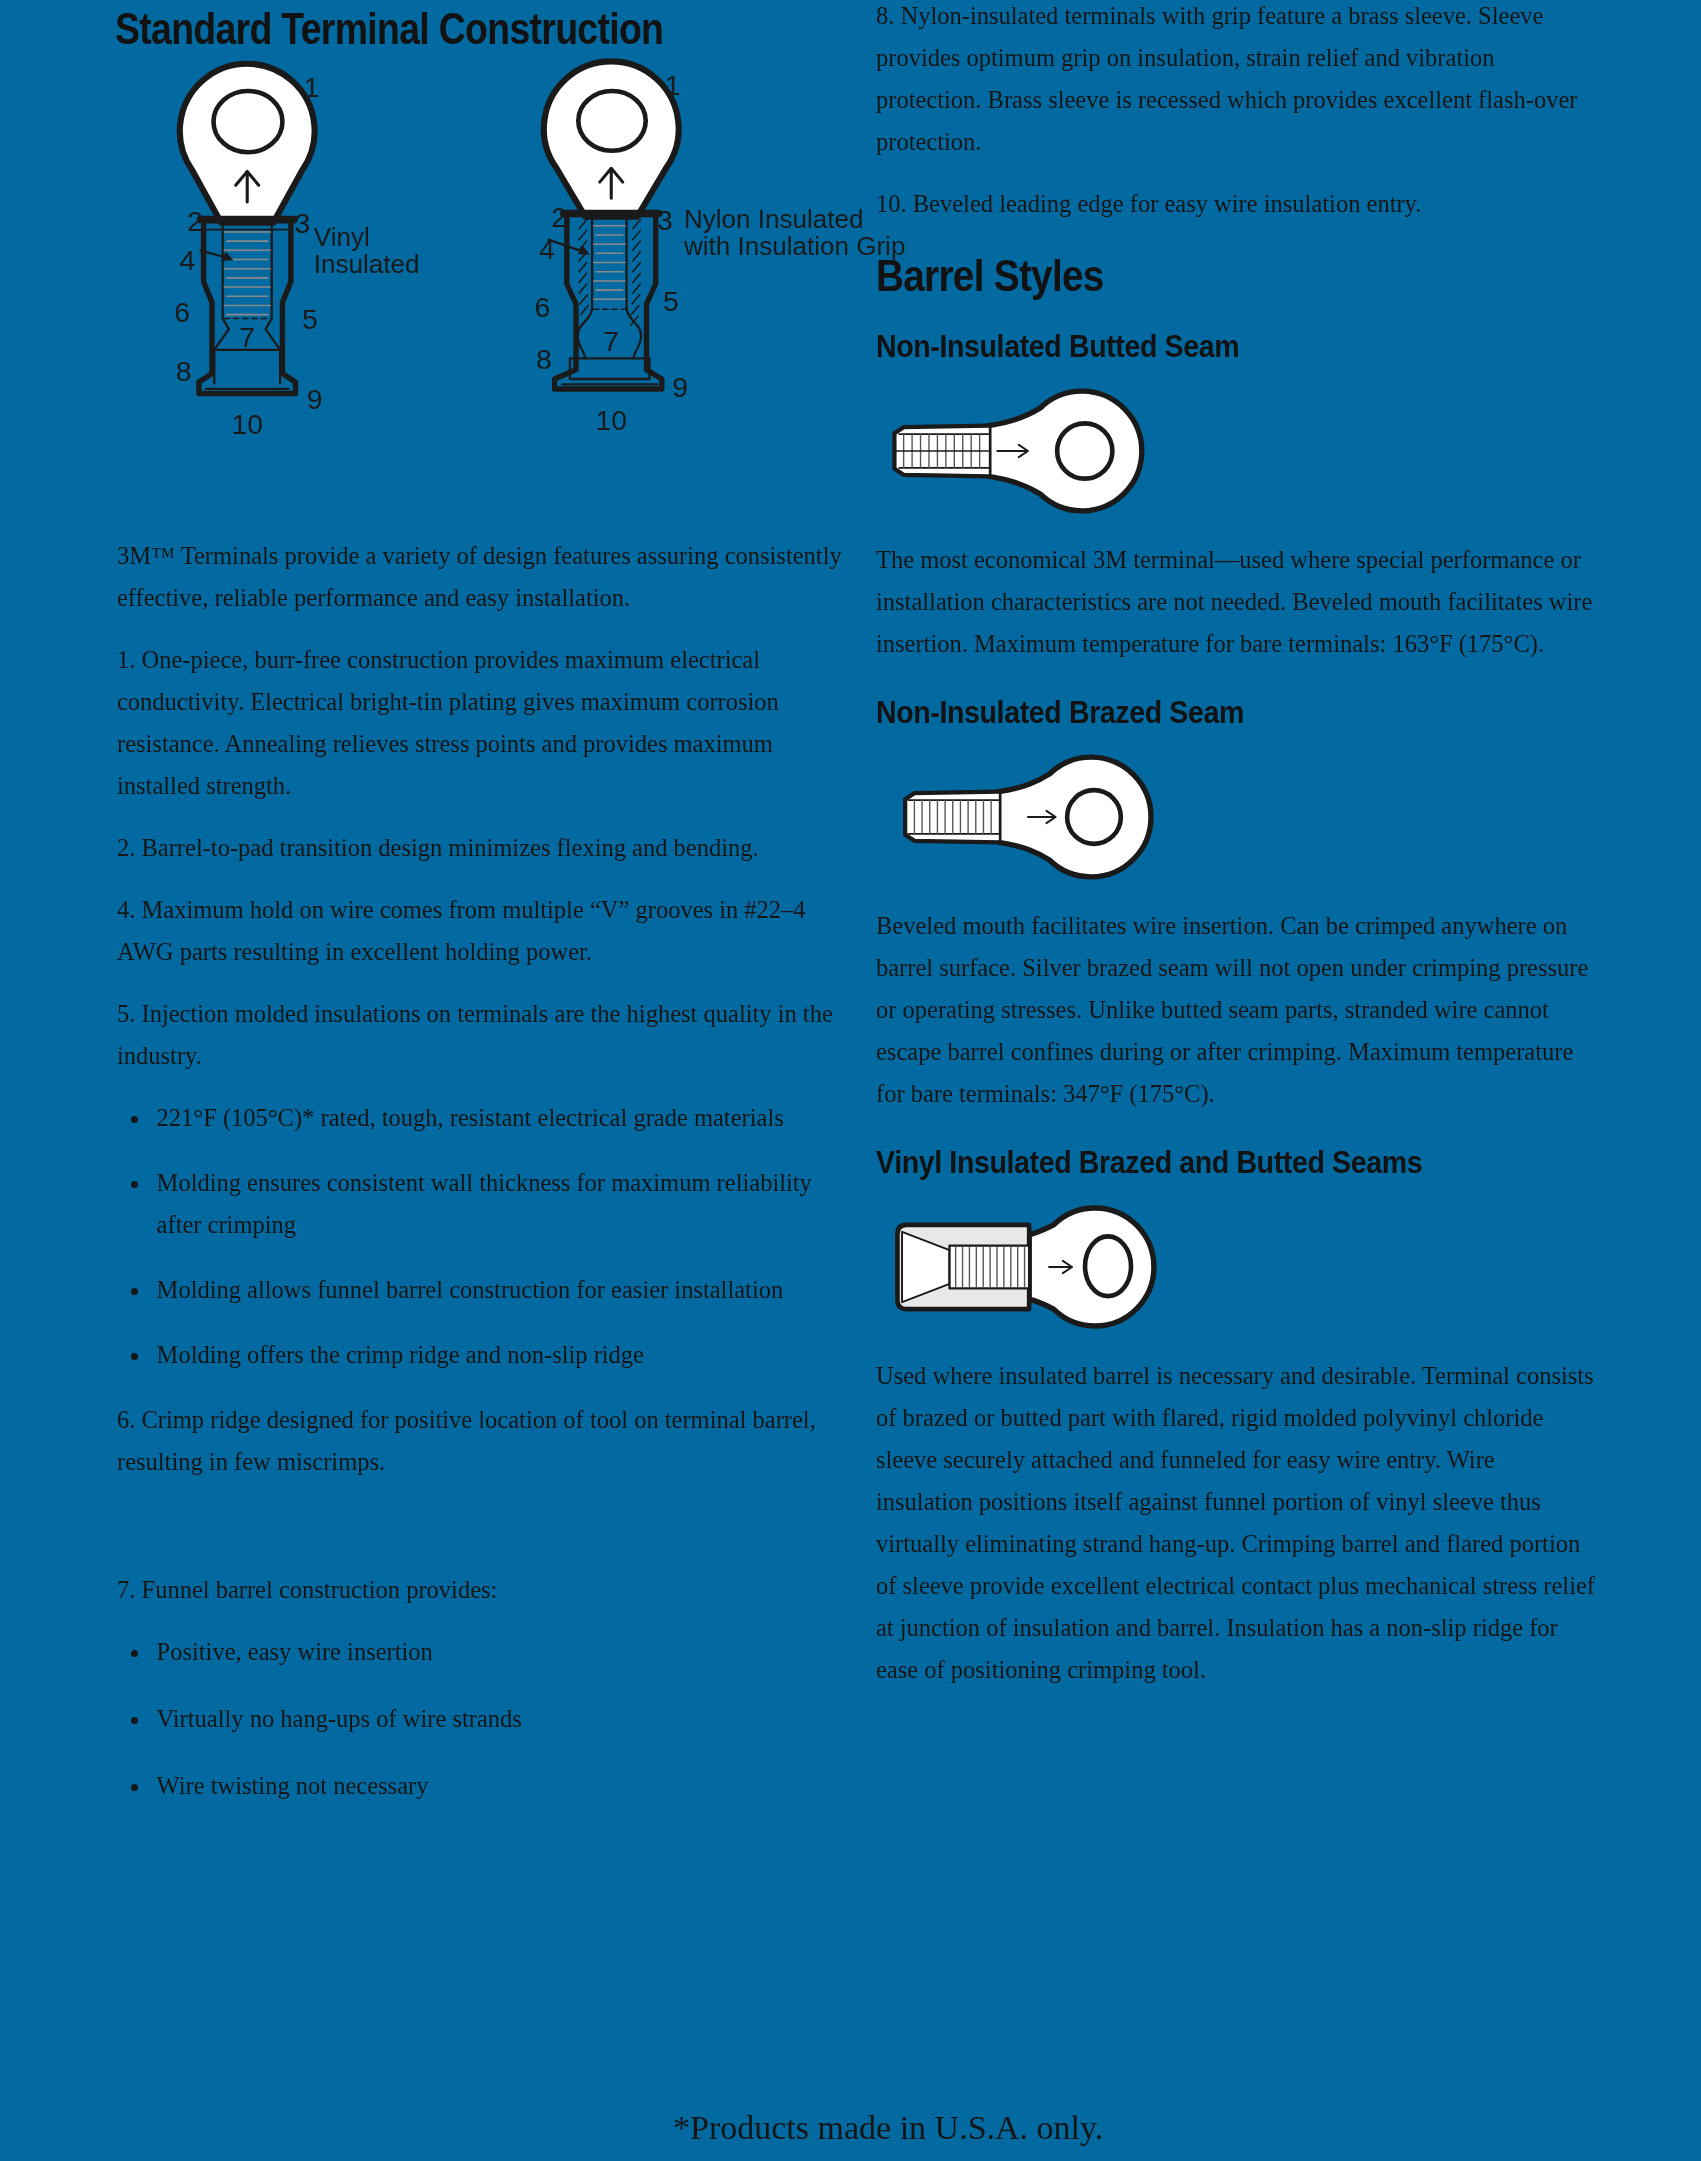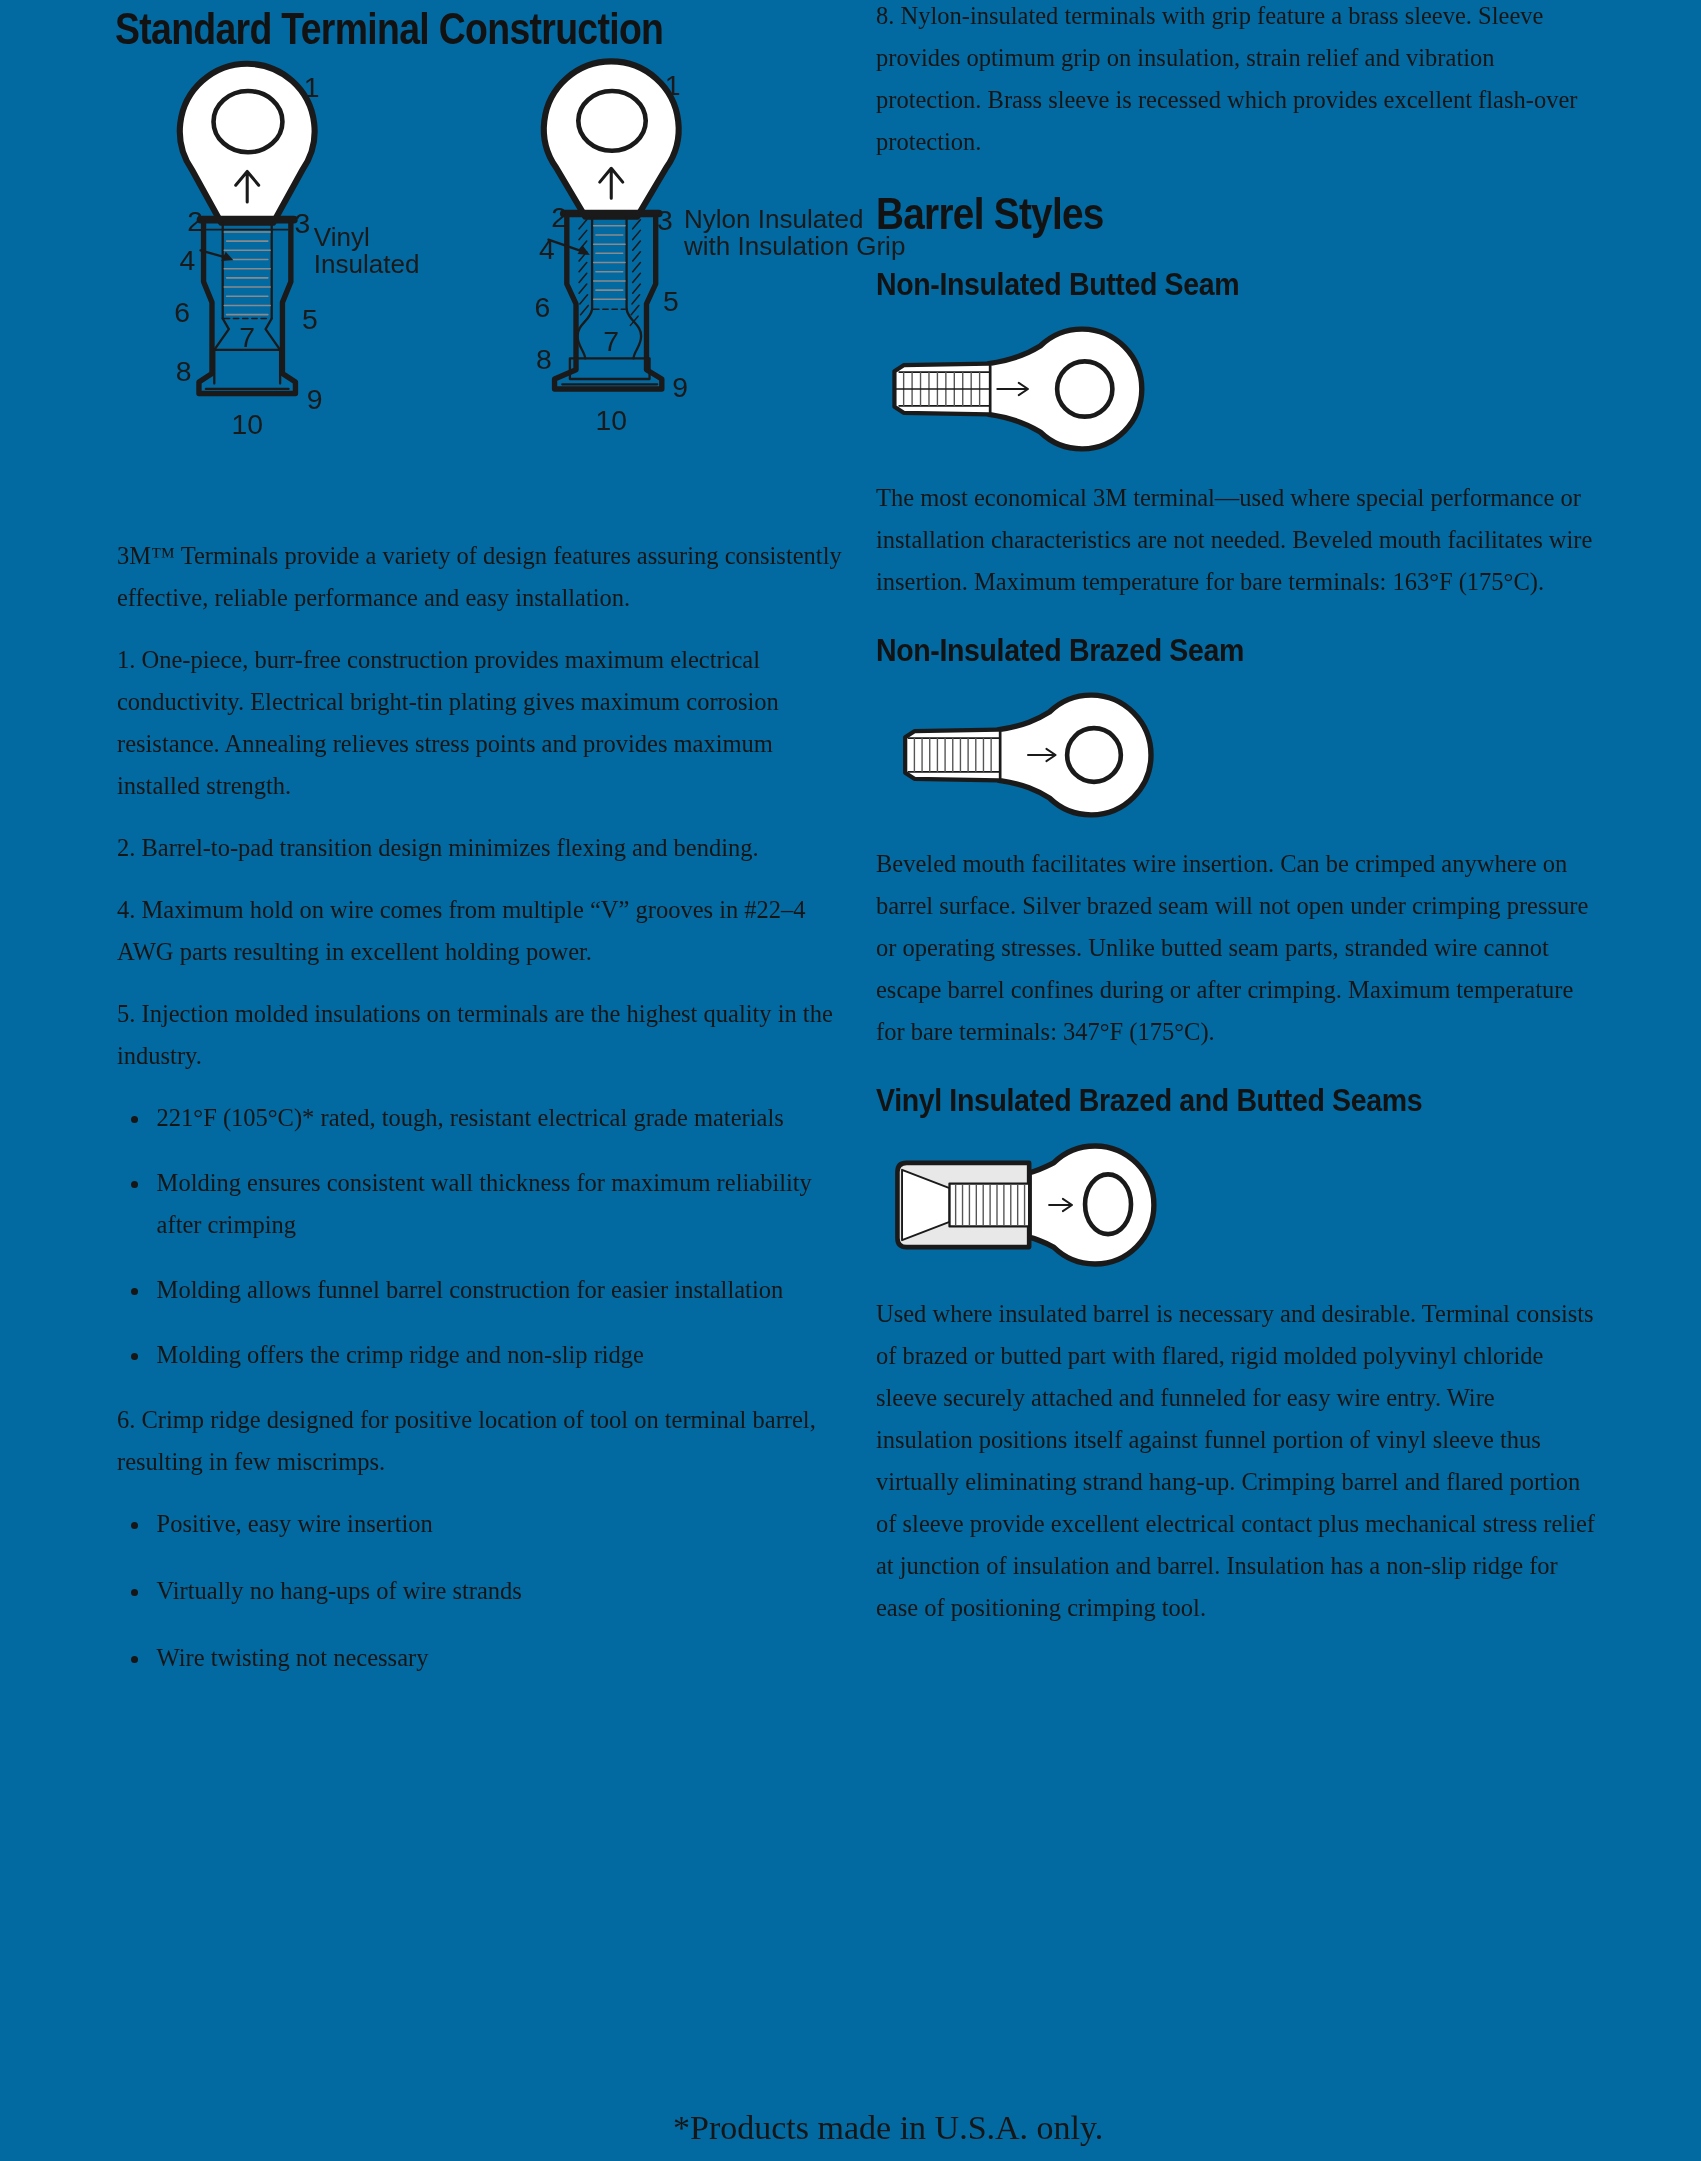--- a/index.html
+++ b/index.html
@@ -129,29 +129,31 @@
     <p>2. Barrel-to-pad transition design minimizes flexing and bending.</p>
     <p>4. Maximum hold on wire comes from multiple “V” grooves in #22–4 AWG parts resulting in excellent holding power.</p>
     <p>5. Injection molded insulations on terminals are the highest quality in the industry.</p>
     <ul class="molding-list">
       <li>221°F (105°C)* rated, tough, resistant electrical grade materials</li>
       <li>Molding ensures consistent wall thickness for maximum reliability after crimping</li>
       <li>Molding allows funnel barrel construction for easier installation</li>
       <li>Molding offers the crimp ridge and non-slip ridge</li>
     </ul>
     <p>6. Crimp ridge designed for positive location of tool on terminal barrel, resulting in few miscrimps.</p>
+    <p class="gap-top">7. Funnel barrel construction provides:</p>
     <ul class="funnel-list">
       <li>Positive, easy wire insertion</li>
       <li>Virtually no hang-ups of wire strands</li>
       <li>Wire twisting not necessary</li>
     </ul>
   </div>
 
   <div class="col col-right">
     <p>8. Nylon-insulated terminals with grip feature a brass sleeve. Sleeve provides optimum grip on insulation, strain relief and vibration protection. Brass sleeve is recessed which provides excellent flash-over protection.</p>
+    <p>10. Beveled leading edge for easy wire insulation entry.</p>
 
     <h2 class="h2">Barrel Styles</h2>
 
     <div class="sec">
       <h3 class="h3">Non-Insulated Butted Seam</h3>
       <svg class="barrel-svg" width="284" height="132" viewBox="0 0 370 172">
         <g fill="none" stroke="#1a1a1a" stroke-linejoin="round" stroke-linecap="round">
           <path d="M147 53 C180 48 198 40 214 30 A78 78 0 1 1 214 142 C198 132 180 124 147 119 Z" fill="#ffffff" stroke-width="7"></path>
           <path d="M147 53 L36 55 L24 63 V109 L36 117 L147 119" fill="#ffffff" stroke-width="5.5"></path>
           <path d="M30 64 H147 M30 108 H147" stroke-width="2"></path>

